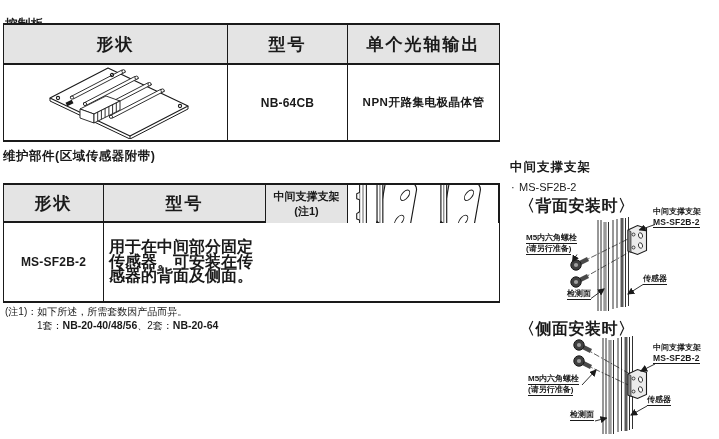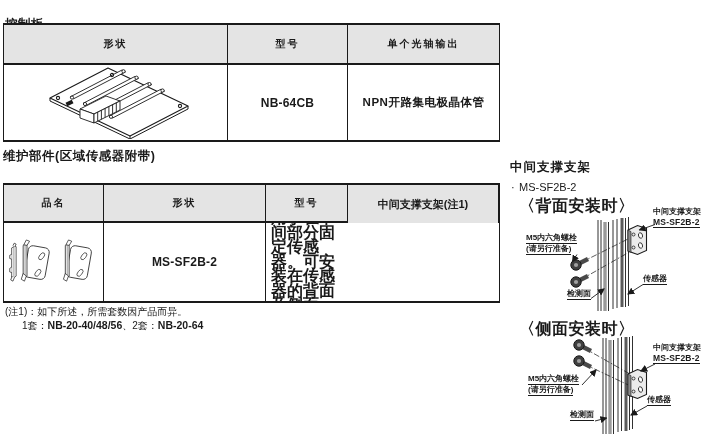--- a/index.html
+++ b/index.html
@@ -9,30 +9,30 @@
     font-family:"Liberation Sans","DejaVu Sans",sans-serif;
     -webkit-font-smoothing:antialiased;
   }
   .sec-title{position:absolute;font-weight:bold;font-size:12.5px;letter-spacing:.5px;white-space:nowrap}
 
   
   .tbl{position:absolute;display:grid;box-sizing:border-box;
        border:1px solid #1a1a1a;border-top:2px solid #1a1a1a;border-bottom:2px solid #1a1a1a;background:#fff}
   .cell{box-sizing:border-box;border-right:1px solid #1a1a1a;display:flex;align-items:center;justify-content:center;overflow:hidden}
   .cell.last{border-right:none}
-  .hd{background:#e4e4e4;border-bottom:2px solid #1a1a1a;font-weight:bold;font-size:10px;letter-spacing:2px}
+  .hd{background:#e4e4e4;border-bottom:2px solid #1a1a1a;font-weight:bold;font-size:17px;letter-spacing:2px}
   .name-cell{background:#e4e4e4;font-weight:bold;font-size:11px;letter-spacing:0;padding:0 4px;text-align:center}
   .model-cell{font-weight:bold;font-size:12px;letter-spacing:.2px}
   .out-cell{font-weight:bold;font-size:11.5px;letter-spacing:.5px}
   .content-cell{justify-content:flex-start;align-items:center;font-weight:bold;font-size:16px;line-height:14.5px;padding:0 3px 0 5px;text-align:left}
 
   
   .note{position:absolute;left:5px;top:306px;font-size:10px;line-height:12.5px;white-space:nowrap}
   .note b{font-size:10.5px}
-  .note .l2{margin-left:17px}
+  .note .l2{margin-left:32px}
 
   
   .r-title{position:absolute;left:510px;top:159px;font-weight:bold;font-size:12.5px;letter-spacing:1px}
   .r-bullet{position:absolute;left:511px;top:181px;font-weight:normal;font-size:11px;white-space:nowrap}
   .r-bullet .dot{display:inline-block;width:8px}
   .mount-hd{position:absolute;font-weight:bold;font-size:16px;letter-spacing:.5px;white-space:nowrap}
 
   .diagram{position:absolute;width:194px}
   .diagram svg{position:absolute;left:0;top:0}
   .dlbl{position:absolute;font-weight:bold;white-space:nowrap;line-height:10px;font-size:8px}
@@ -92,21 +92,20 @@
         </g>
       </svg>
     </div>
     <div class="cell model-cell">NB-64CB</div>
     <div class="cell last out-cell">NPN开路集电极晶体管</div>
   </div>
 
   <div class="sec-title" style="left:3px;top:148px">维护部件(区域传感器附带)</div>
 
   <div class="tbl" style="left:3px;top:183px;width:497px;height:120px;grid-template-columns:100px 162px 82px auto;grid-template-rows:38px auto">
-    <div class="cell hd">品名</div>
     <div class="cell hd">形状</div>
     <div class="cell hd">型号</div>
 
     <div class="cell name-cell">中间支撑支架(注1)</div>
     <div class="cell">
       <svg width="155" height="76" viewBox="0 0 155 76">
         <defs>
           <g id="mbr">
             <g transform="rotate(10 30 36)">
               <rect x="13" y="12" width="33" height="50" rx="7" fill="#fff" stroke="#1a1a1a" stroke-width="1.2"></rect>

